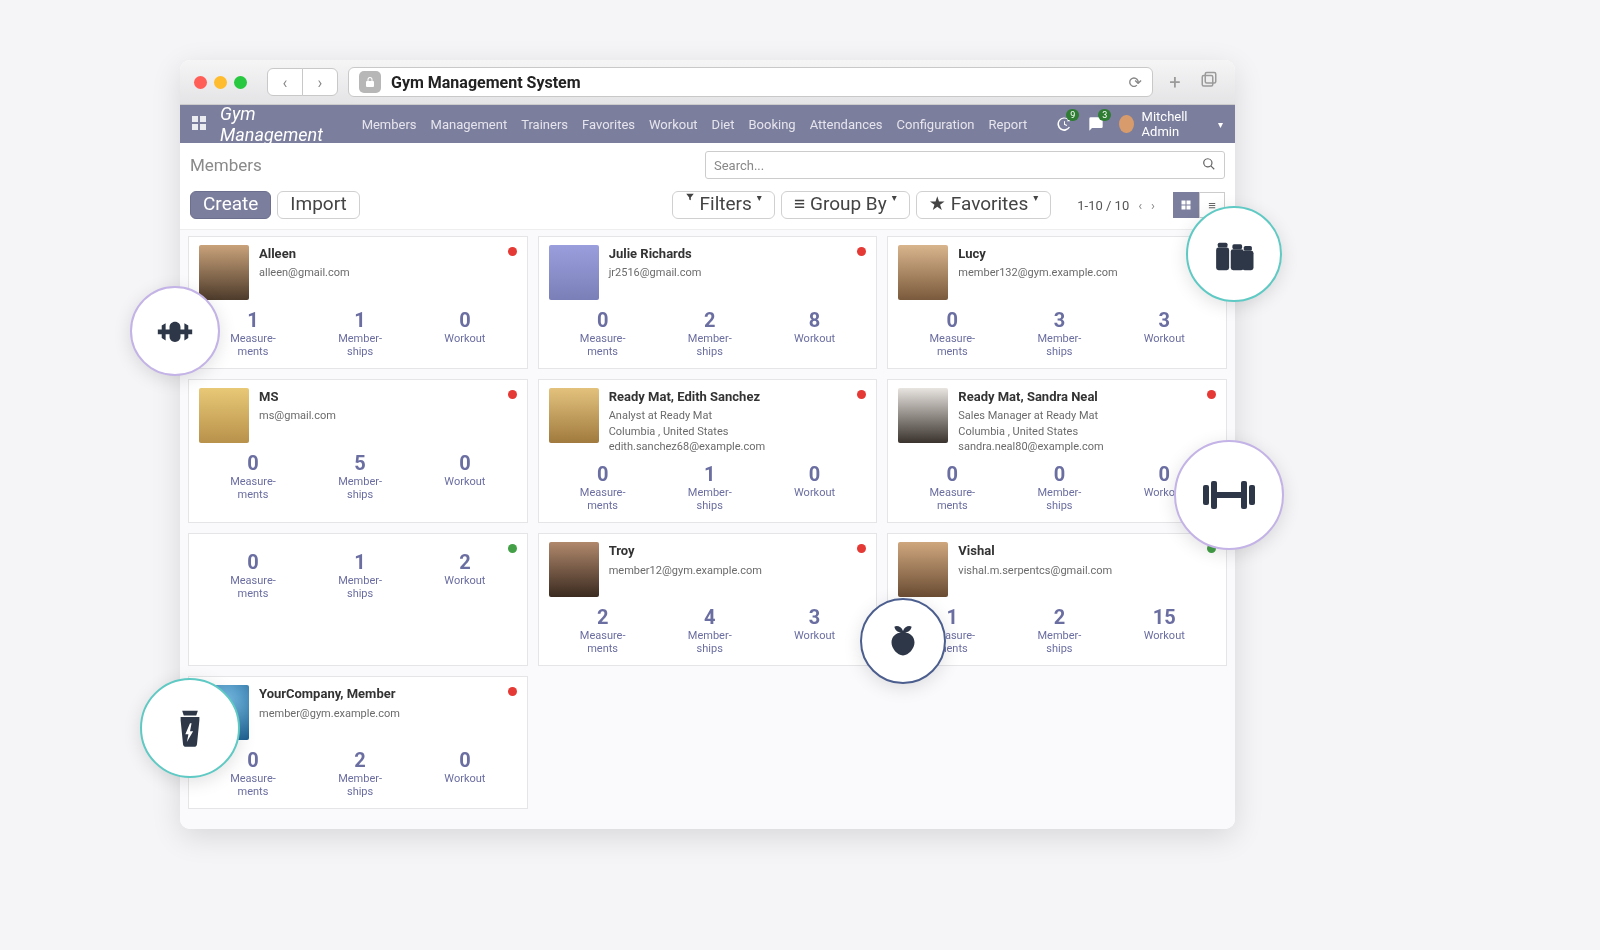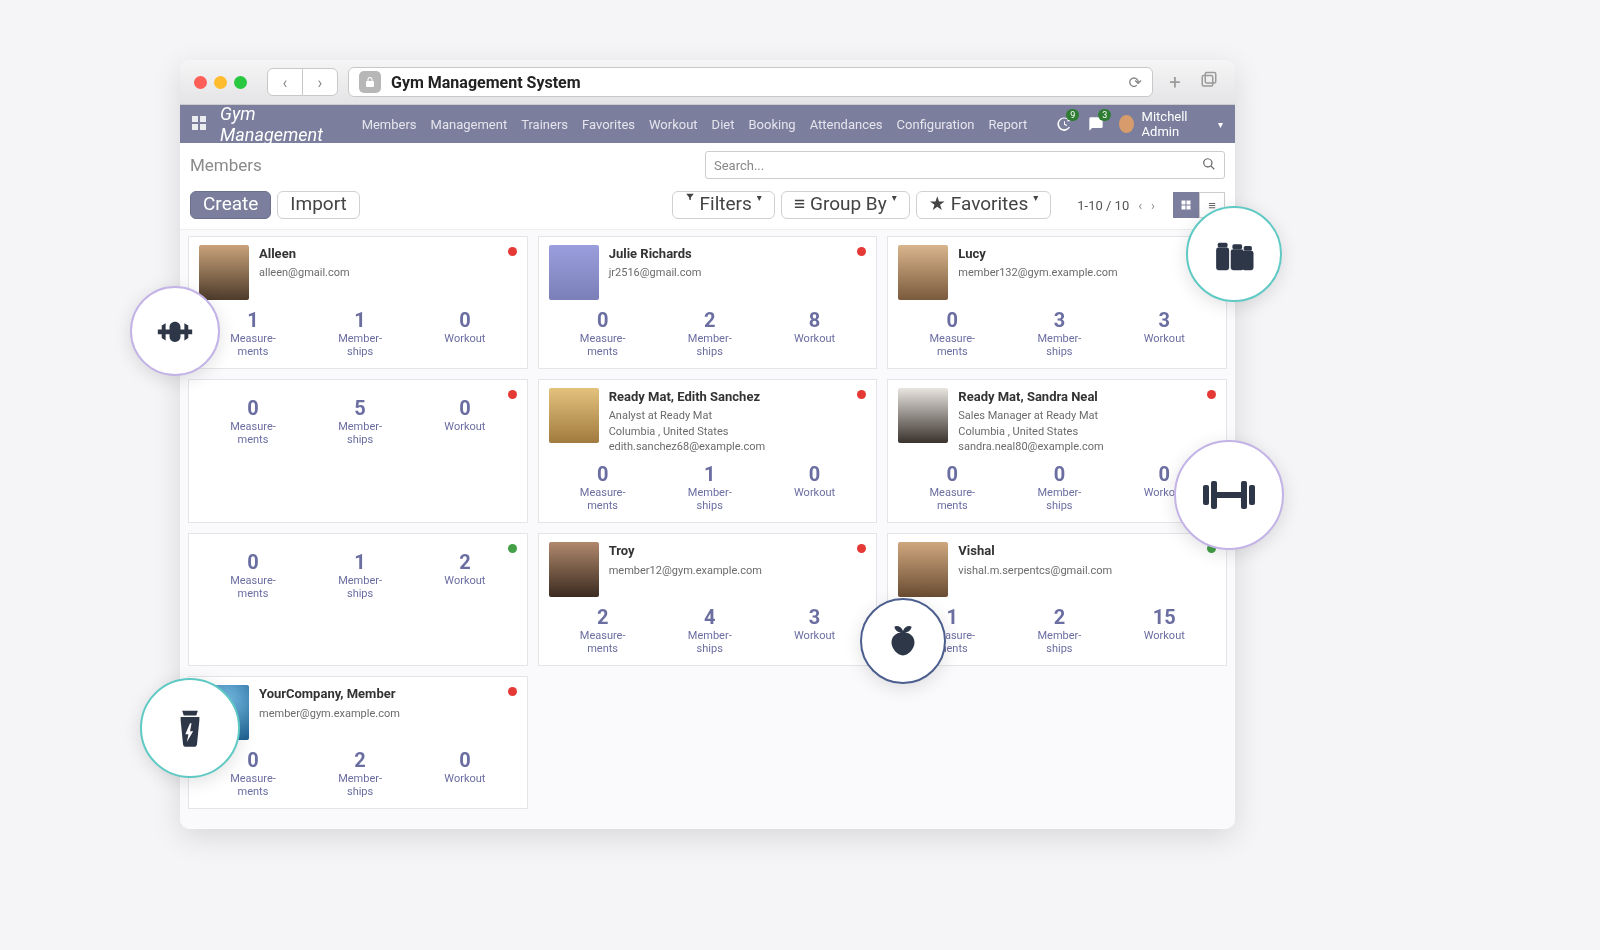--- a/index.html
+++ b/index.html
@@ -272,20 +272,27 @@
         <div class="lbl">Member-<br>ships</div>
       </div>
       <div class="stat">
         <div class="num">3</div>
         <div class="lbl">Workout</div>
       </div>
     </div>
       </div>
       <div class="card">
     <div class="status red"></div>
+    <div class="cardtop">
+      <div class="mavatar" style="background:linear-gradient(#e8c977,#b8914a);"></div>
+      <div class="minfo">
+        <div class="mname">MS</div>
+        <div class="msub">ms@gmail.com</div>
+      </div>
+    </div>
     <div class="stats">
       <div class="stat">
         <div class="num">0</div>
         <div class="lbl">Measure-<br>ments</div>
       </div>
       <div class="stat">
         <div class="num">5</div>
         <div class="lbl">Member-<br>ships</div>
       </div>
       <div class="stat">

